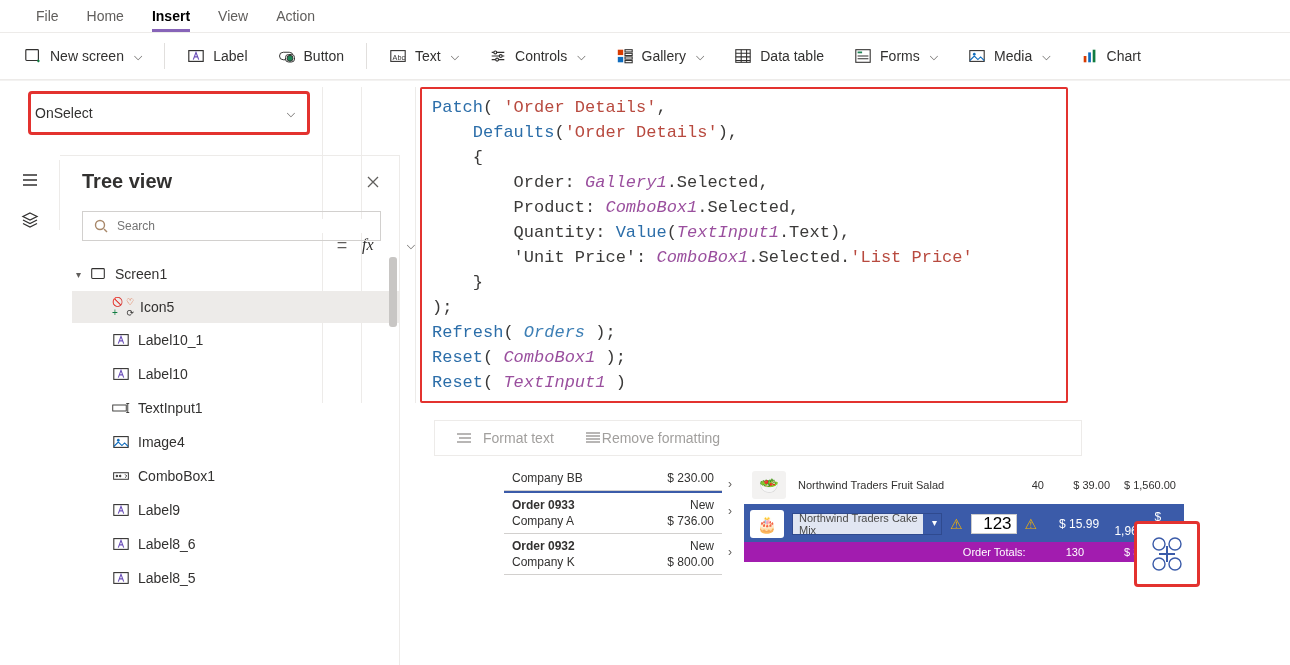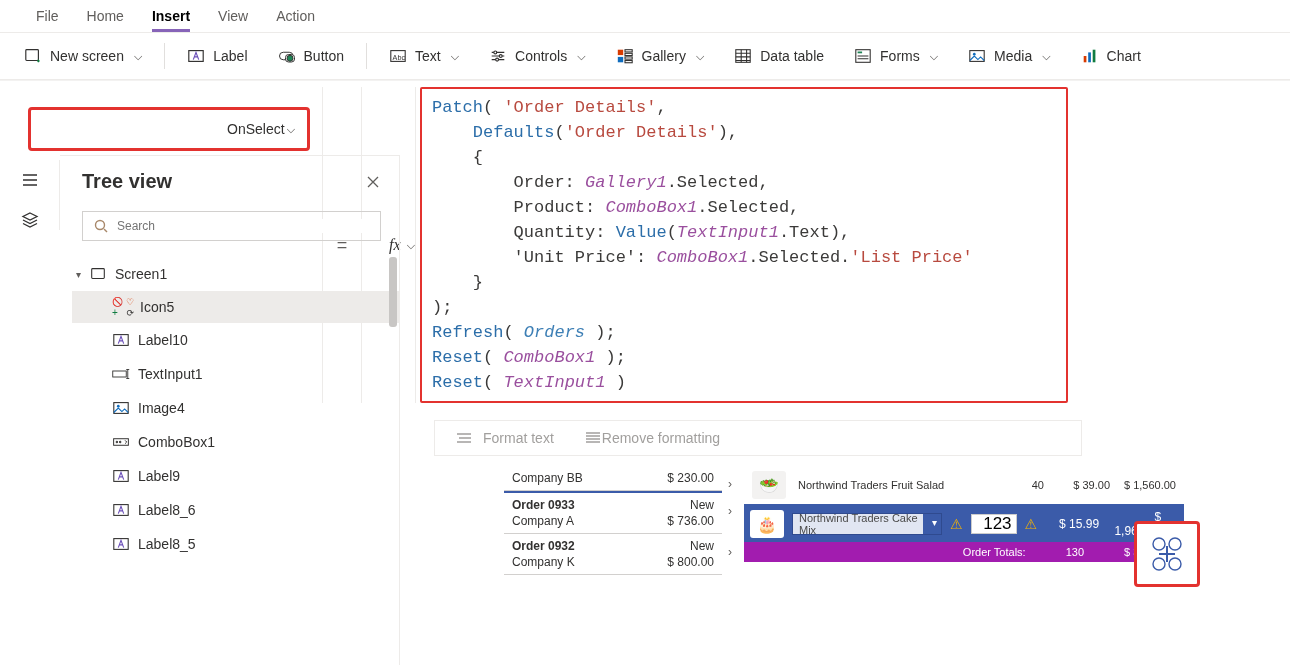--- a/index.html
+++ b/index.html
@@ -41,37 +41,37 @@
   
   .prop-row {
     display: flex;
     align-items: stretch;
     padding: 6px 0 6px 0;
     border-top: 1px solid #F3F2F1;
   }
   .prop-select {
     border: 3px solid #E3322F;
     background: #fff;
-    margin: 20px 12px 8px 28px;
+    margin: 4px 12px 8px 28px;
     width: 282px;
     height: 44px;
     border-radius: 4px;
     display: flex;
     align-items: center;
-    justify-content: flex-end;
-    padding: 0 12px 0 16px;
+    justify-content: space-between;
+    padding: 0 12px 0 4px;
   }
   .eq-cell {
     display: flex; align-items: center; justify-content:center;
     width: 40px;
     color: #605E5C; font-size: 18px;
     border-left: 1px solid #EDEBE9;
     border-right: 1px solid #EDEBE9;
   }
-  .fx-cell { display: flex; align-items: center; justify-content:flex-end; width: 54px; border-right: 1px solid #EDEBE9;}
+  .fx-cell { display: flex; align-items: center; justify-content:space-between; width: 54px; border-right: 1px solid #EDEBE9;}
   .formula-box {
     border: 2px solid #E3322F;
     flex: 0 0 648px;
     margin-left: 4px;
     padding: 6px 10px;
     font-family: Consolas, "Courier New", monospace;
     font-size: 17px;
     line-height: 25px;
     white-space: pre;
     background: #fff;
@@ -362,20 +362,27 @@
         <span style="position:absolute;left:0;bottom:-3px;color:#107C41;font-size:10px;">+</span>
         <span style="position:absolute;right:-2px;bottom:-3px;color:#323130;font-size:9px;">⟳</span>
       </span>
       <span>Icon5</span>
     </div>
     <div class="tree-node child">
       <svg class="node-svg" viewBox="0 0 20 20" fill="none" stroke="#323130" stroke-width="1.2">
           <rect x="2" y="4" width="16" height="12"></rect>
           <path d="M7 14 L10 6 L13 14 M8 11 h4" stroke="#6B4FB8"></path>
         </svg>
+      <span>Label10_1</span>
+    </div>
+    <div class="tree-node child">
+      <svg class="node-svg" viewBox="0 0 20 20" fill="none" stroke="#323130" stroke-width="1.2">
+          <rect x="2" y="4" width="16" height="12"></rect>
+          <path d="M7 14 L10 6 L13 14 M8 11 h4" stroke="#6B4FB8"></path>
+        </svg>
       <span>Label10</span>
     </div>
     <div class="tree-node child">
       <svg class="node-svg" viewBox="0 0 24 20" fill="none" stroke="#323130" stroke-width="1.2">
           <rect x="1" y="6" width="18" height="8"></rect>
           <path d="M21 4 v12 M19 4 h4 M19 16 h4"></path>
         </svg>
       <span>TextInput1</span>
     </div>
     <div class="tree-node child">

